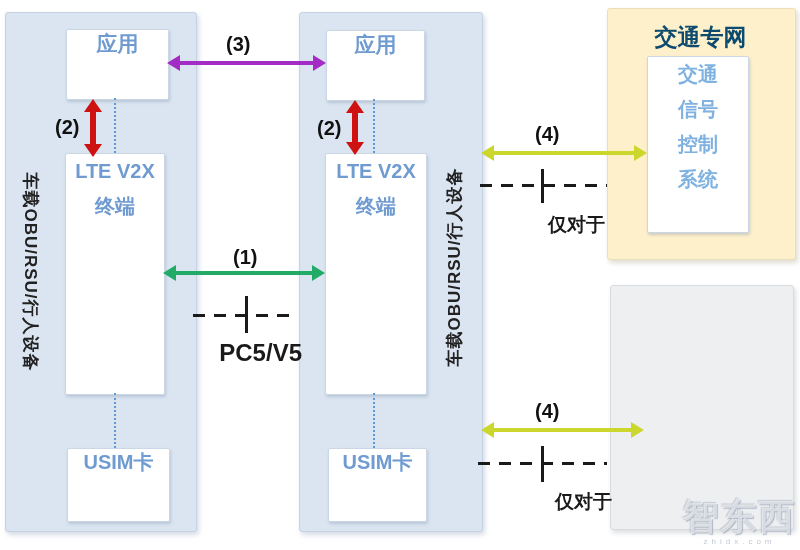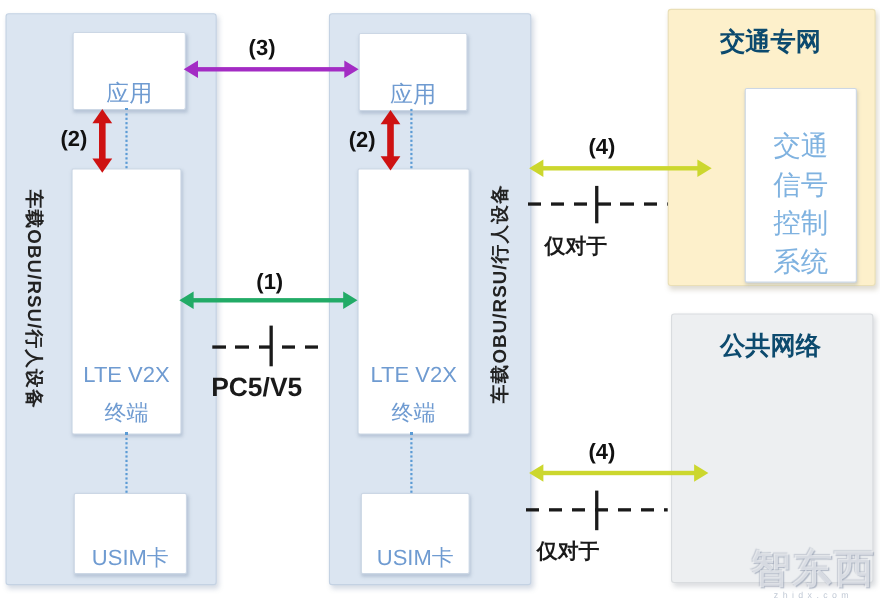--- a/index.html
+++ b/index.html
@@ -13,31 +13,31 @@
   #left-device{left:5px;top:12px;width:190px;height:518px;}
   #middle-device{left:299px;top:12px;width:182px;height:518px;}
   #traffic-box{left:607px;top:8px;width:187px;height:250px;background:var(--traffic-fill);
                border:1px solid var(--traffic-border);box-shadow:2px 3px 5px rgba(150,140,110,.30);}
   #public-box{left:610px;top:285px;width:182px;height:243px;background:var(--public-fill);
               border:1px solid var(--public-border);box-shadow:2px 3px 5px rgba(140,145,155,.30);}
 
   
   .wbox{position:absolute;background:var(--box-fill);border:1px solid var(--box-border);
         border-radius:2px;box-shadow:1px 2px 3px rgba(120,140,170,.35);
-        display:flex;flex-direction:column;align-items:center;justify-content:flex-end;
-        font-weight:400;text-align:center;}
+        display:flex;flex-direction:column;align-items:center;justify-content:flex-start;
+        font-weight:700;text-align:center;}
   .blue{color:var(--blue-text);}
   .lblue{color:var(--light-blue-text);}
   #l-app{left:66px;top:29px;width:101px;height:69px;font-size:21px;}
   #l-term{left:65px;top:153px;width:98px;height:240px;font-size:20px;line-height:35px;}
   #l-usim{left:67px;top:448px;width:101px;height:72px;font-size:20px;}
   #m-app{left:326px;top:30px;width:97px;height:69px;font-size:21px;}
   #m-term{left:325px;top:153px;width:100px;height:240px;font-size:20px;line-height:35px;}
   #m-usim{left:328px;top:448px;width:97px;height:72px;font-size:20px;}
-  #t-sys{left:647px;top:80px;width:100px;height:175px;font-size:25px;line-height:35px;margin-left:30px;}
+  #t-sys{left:647px;top:56px;width:100px;height:175px;font-size:20px;line-height:35px;}
   #p-cloud{left:647px;top:342px;width:101px;height:173px;font-size:21px;line-height:35px;}
 
   
   .net-title{position:absolute;font-size:23px;font-weight:bold;color:#0c4a6e;
              width:187px;text-align:center;}
   #traffic-title{left:607px;top:22px;}
   #public-title{left:607px;top:299px;}
 
   
   .side-label{position:absolute;width:240px;height:22px;font-size:17px;font-weight:bold;
@@ -65,21 +65,21 @@
 
   
   .dash-h{position:absolute;height:3px;
     background:repeating-linear-gradient(90deg,var(--dash-color) 0 12px,transparent 12px 21px);}
   .cross-v{position:absolute;width:3px;background:var(--dash-color);}
 
   
   .dotted-v{position:absolute;width:0;border-left:2px dotted var(--dotted-blue);}
 
   
-  .note{position:absolute;font-weight:bold;color:#1a1a1a;text-align:left;font-size:19px;line-height:26px;}
+  .note{position:absolute;font-weight:bold;color:#1a1a1a;text-align:right;font-size:19px;line-height:26px;}
   #pc5-note{left:192px;top:340px;width:110px;font-size:24px;}
   #rsu-note{left:495px;top:212px;width:110px;}
   #uersu-note{left:488px;top:489px;width:124px;}
 
   
   #watermark{position:absolute;left:682px;top:488px;width:115px;text-align:center;
              pointer-events:none;margin-top:11px;}
   #watermark .wm-main{font-size:36px;font-weight:bold;color:rgba(255,255,255,0.55);
      text-shadow:1px 1px 1px rgba(150,160,178,.7),-1px -1px 1px rgba(150,160,178,.45);
      letter-spacing:2px;line-height:36px;}
@@ -121,21 +121,20 @@
   </div>
 
   <div class="net-title" id="traffic-title">交通专网</div>
   <div class="wbox lblue" id="t-sys">
     <span>交通</span>
     <span>信号</span>
     <span>控制</span>
     <span>系统</span>
   </div>
 
-  <div class="net-title" id="public-title">公共网络</div>
 
   <div class="dotted-v" style="left:114px;top:98px;height:55px;"></div>
   <div class="dotted-v" style="left:114px;top:393px;height:55px;"></div>
   <div class="dotted-v" style="left:373px;top:99px;height:54px;"></div>
   <div class="dotted-v" style="left:373px;top:393px;height:55px;"></div>
 
   <div class="harrow" style="left:167px;top:63px;width:159px;--ac:var(--arrow-purple);">
     <span class="shaft"></span>
     <span class="head-l"></span>
     <span class="head-r"></span>

